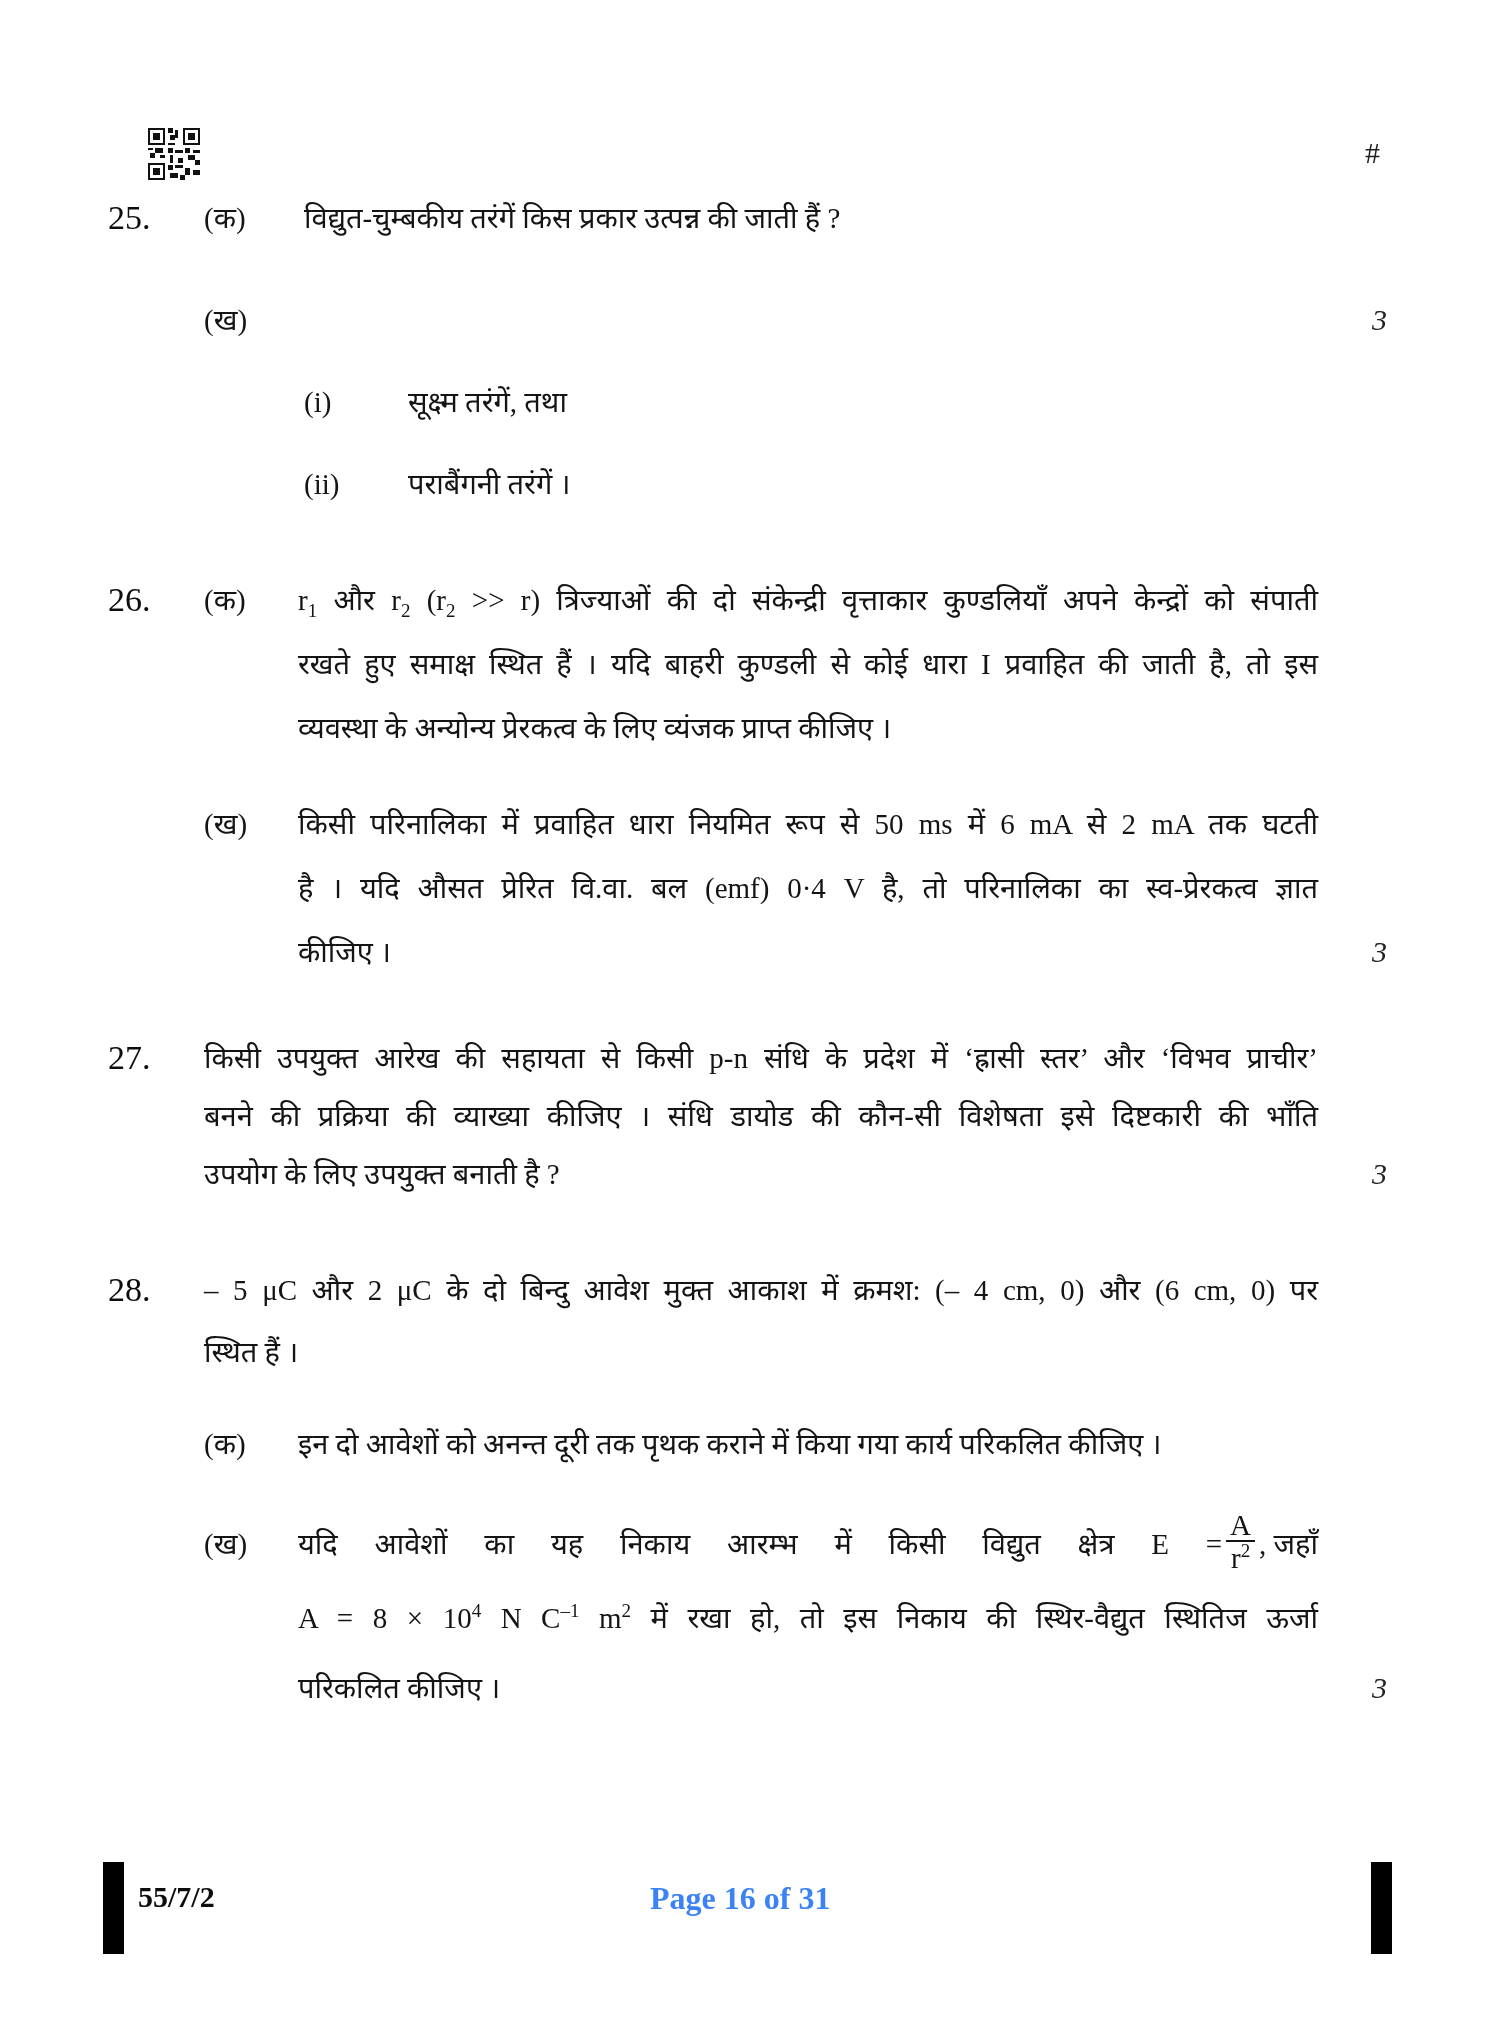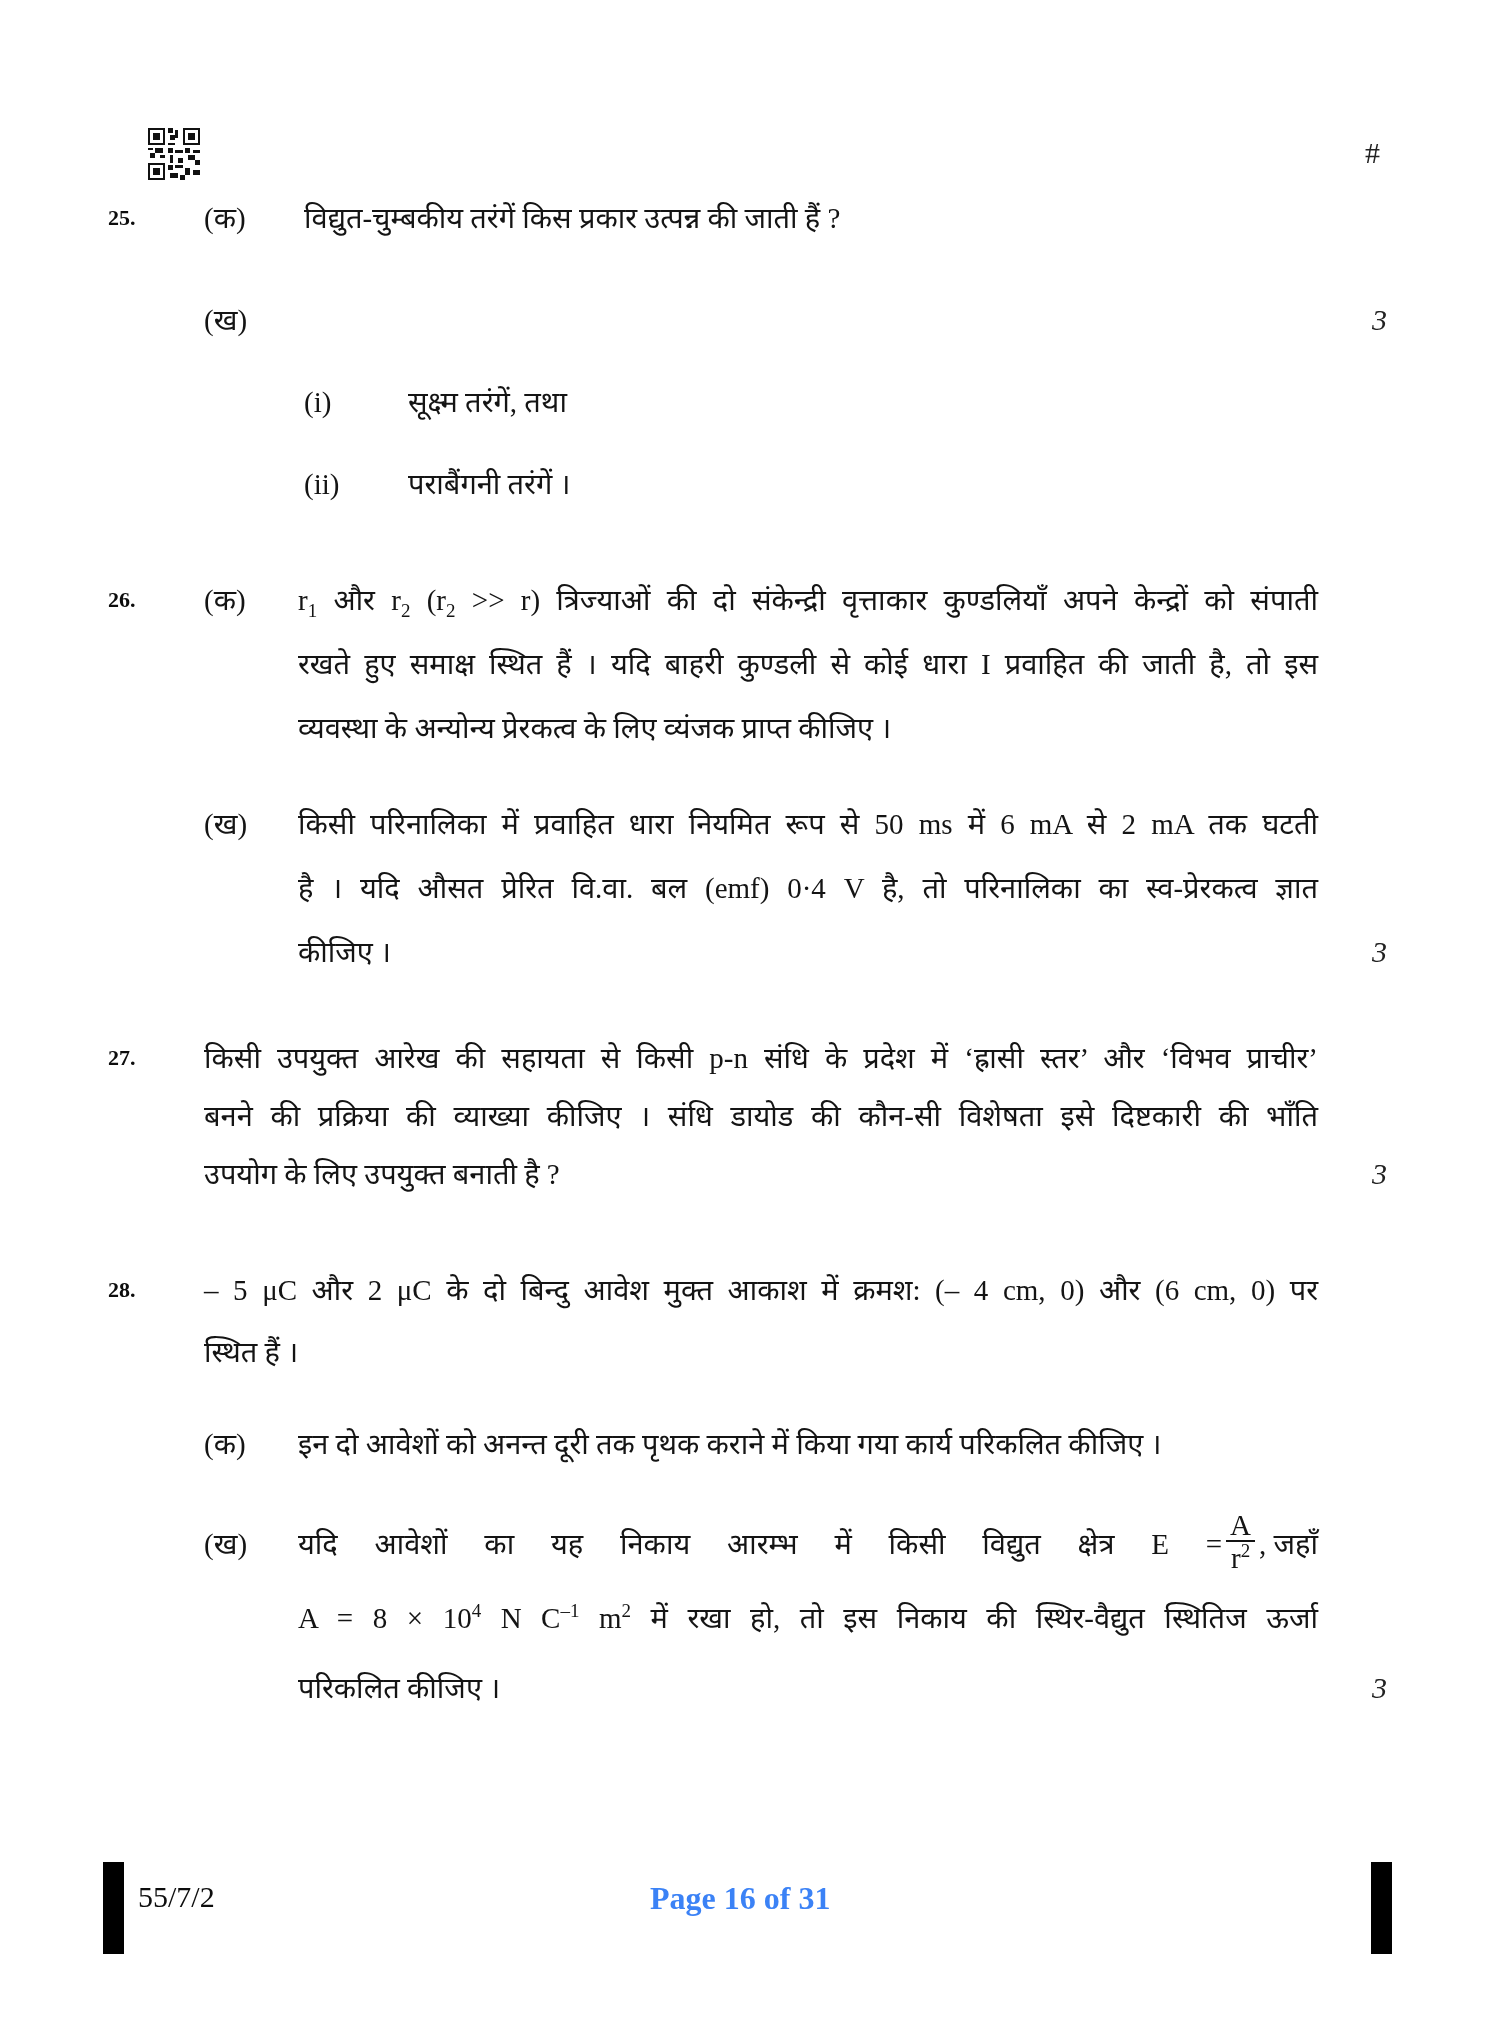--- a/index.html
+++ b/index.html
@@ -30,22 +30,22 @@
       position: absolute;
       font-family: "Liberation Serif", "DejaVu Serif", serif;
       font-size: 29px;
       line-height: 36px;
       white-space: nowrap;
       color: #141414;
     }
     .qnum {
       position: absolute;
       font-family: "Liberation Serif", serif;
-      font-weight: bold;
-      font-size: 22px;
+      font-weight: normal;
+      font-size: 34px;
       line-height: 36px;
       color: #0d0d0d;
     }
     .sub {
       position: absolute;
       font-family: "Liberation Serif", serif;
       font-size: 29px;
       line-height: 36px;
       color: #141414;
     }
@@ -76,21 +76,21 @@
     }
     .frac .num { display: block; line-height: 30px; padding: 0 4px; border-bottom: 2px solid #141414; }
     .frac .den { display: block; line-height: 32px; }
 
     
     .bar { position: absolute; background: #000; width: 21px; height: 92px; top: 1862px; }
     .bar.left { left: 103px; }
     .bar.right { left: 1371px; }
     .footer-code {
       position: absolute; left: 138px; top: 1880px;
-      font-family: "Liberation Serif", serif; font-weight: normal; font-size: 30px; color: #0d0d0d;
+      font-family: "Liberation Serif", serif; font-weight: bold; font-size: 30px; color: #0d0d0d;
     }
     .footer-page {
       position: absolute; left: 650px; top: 1880px;
       font-family: "Liberation Serif", serif; font-weight: bold; font-size: 32px; color: #3b82f6;
     }
   </style>
 </head>
 <body>
 
 <div class="page">

